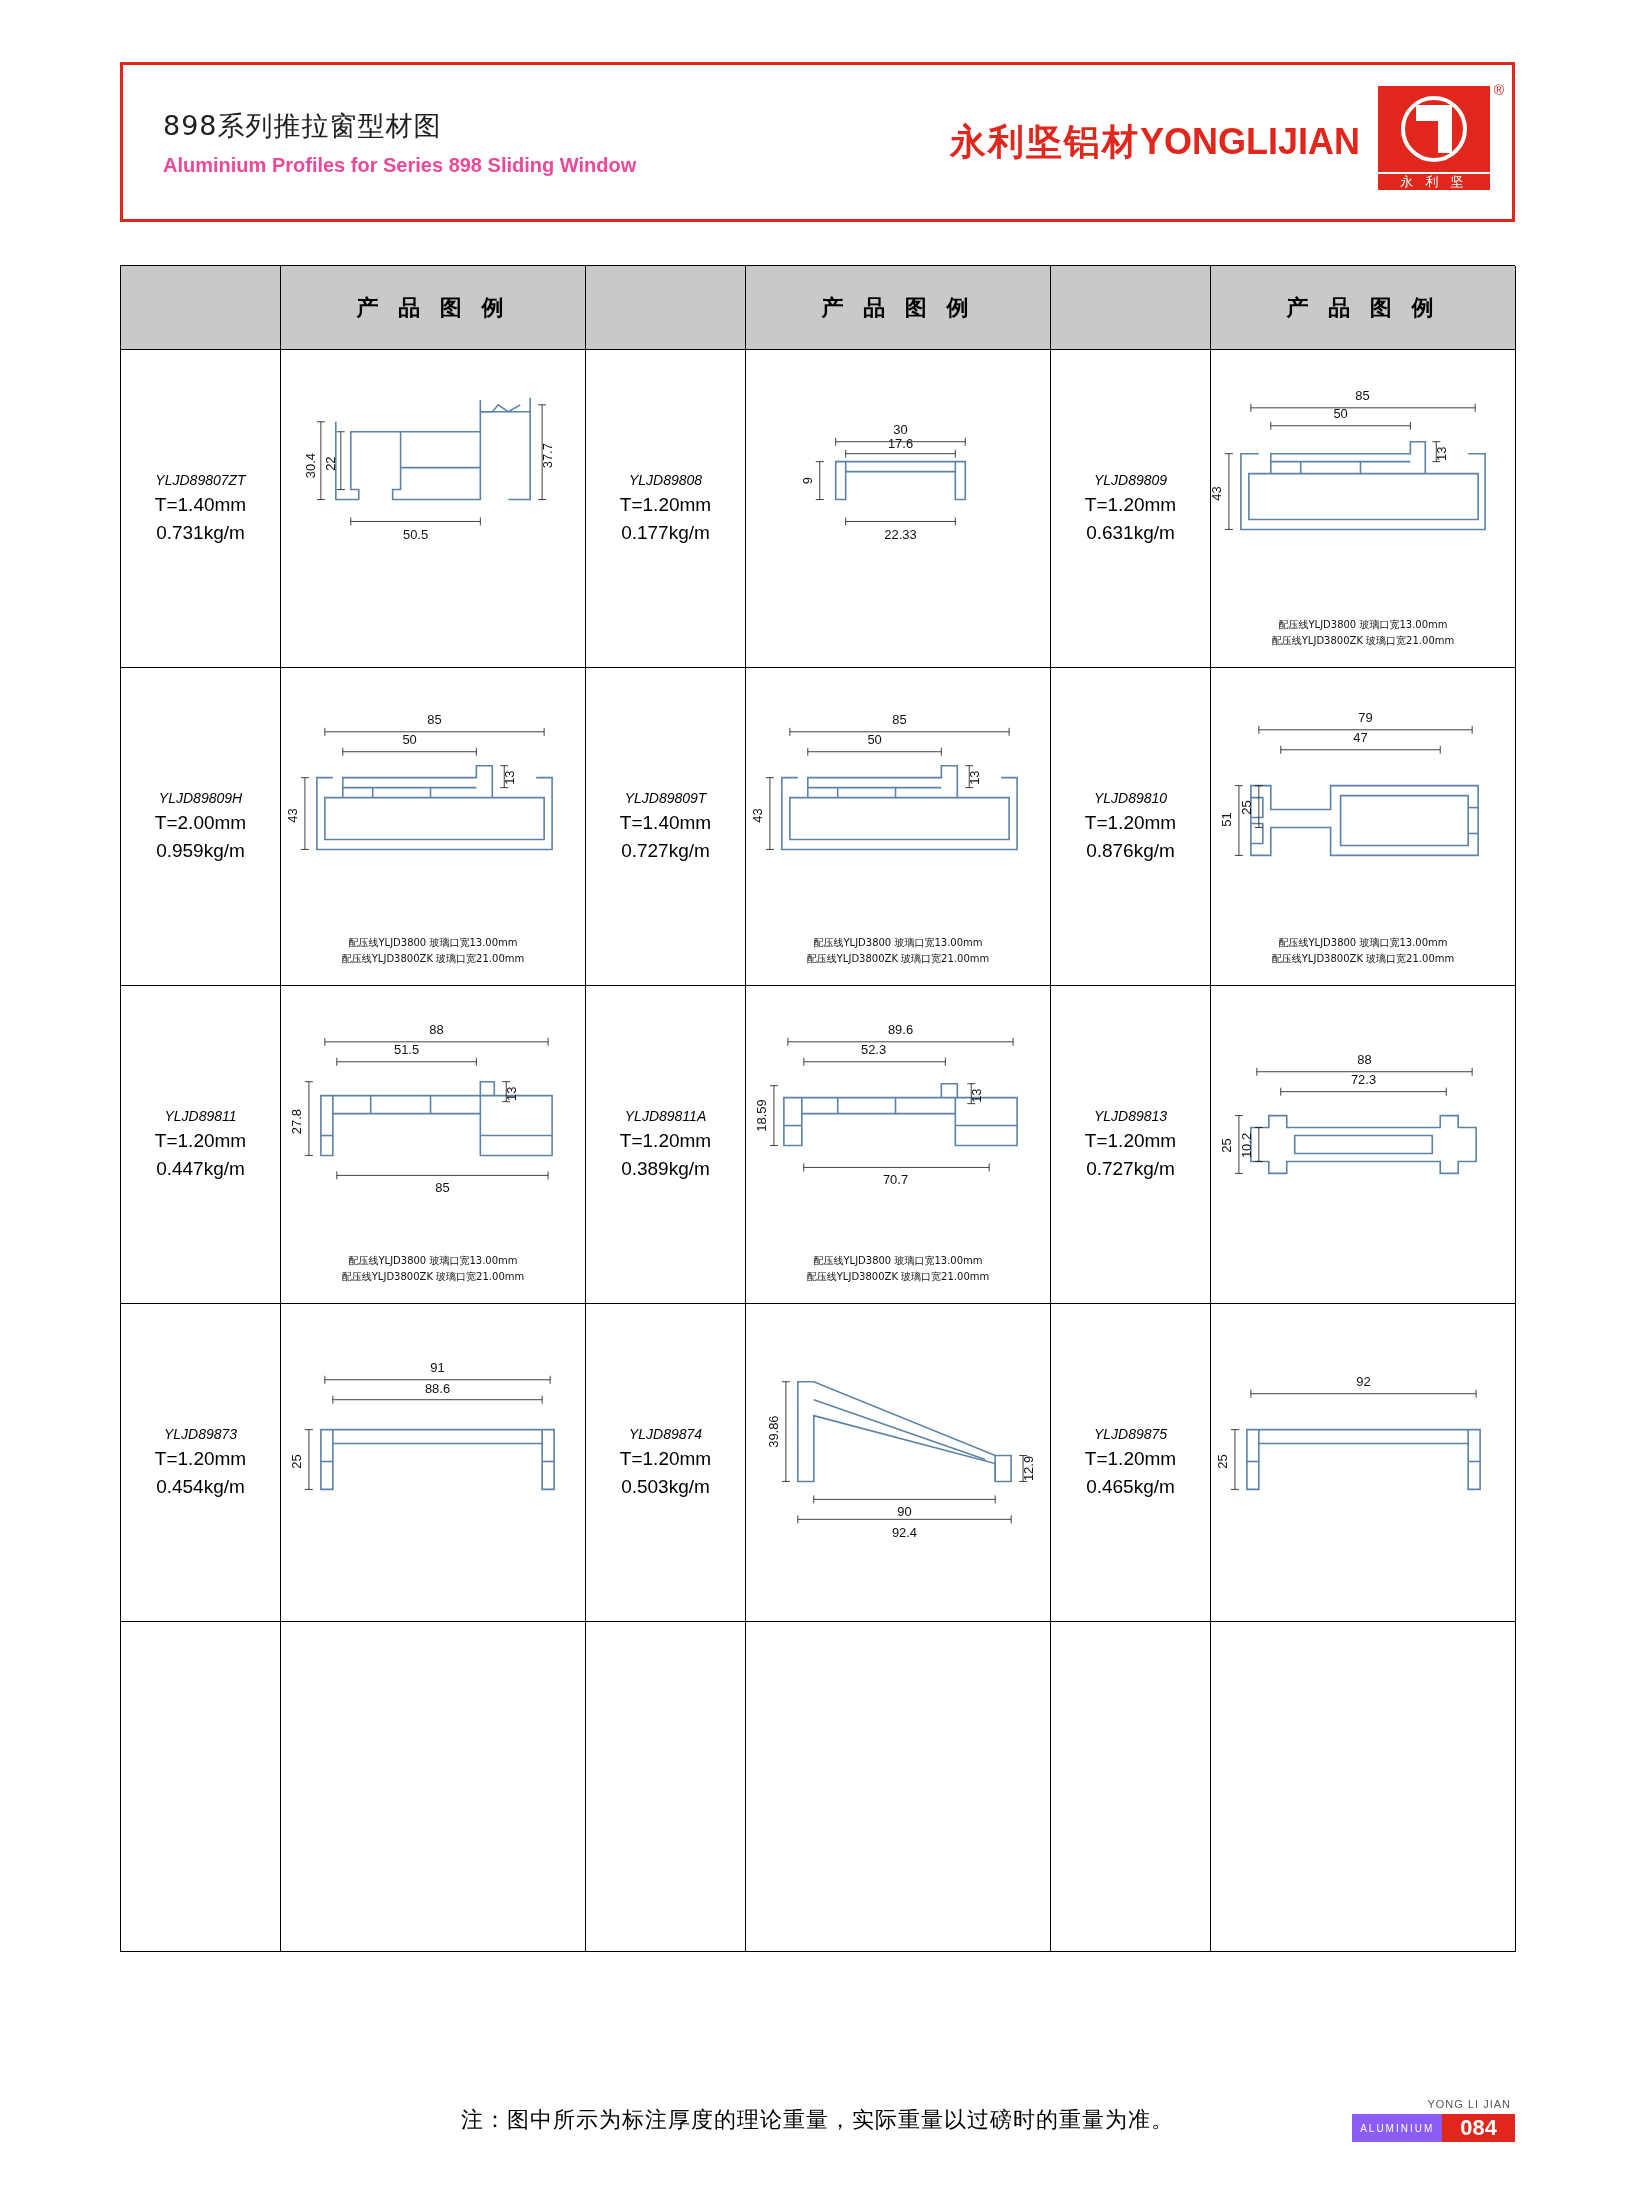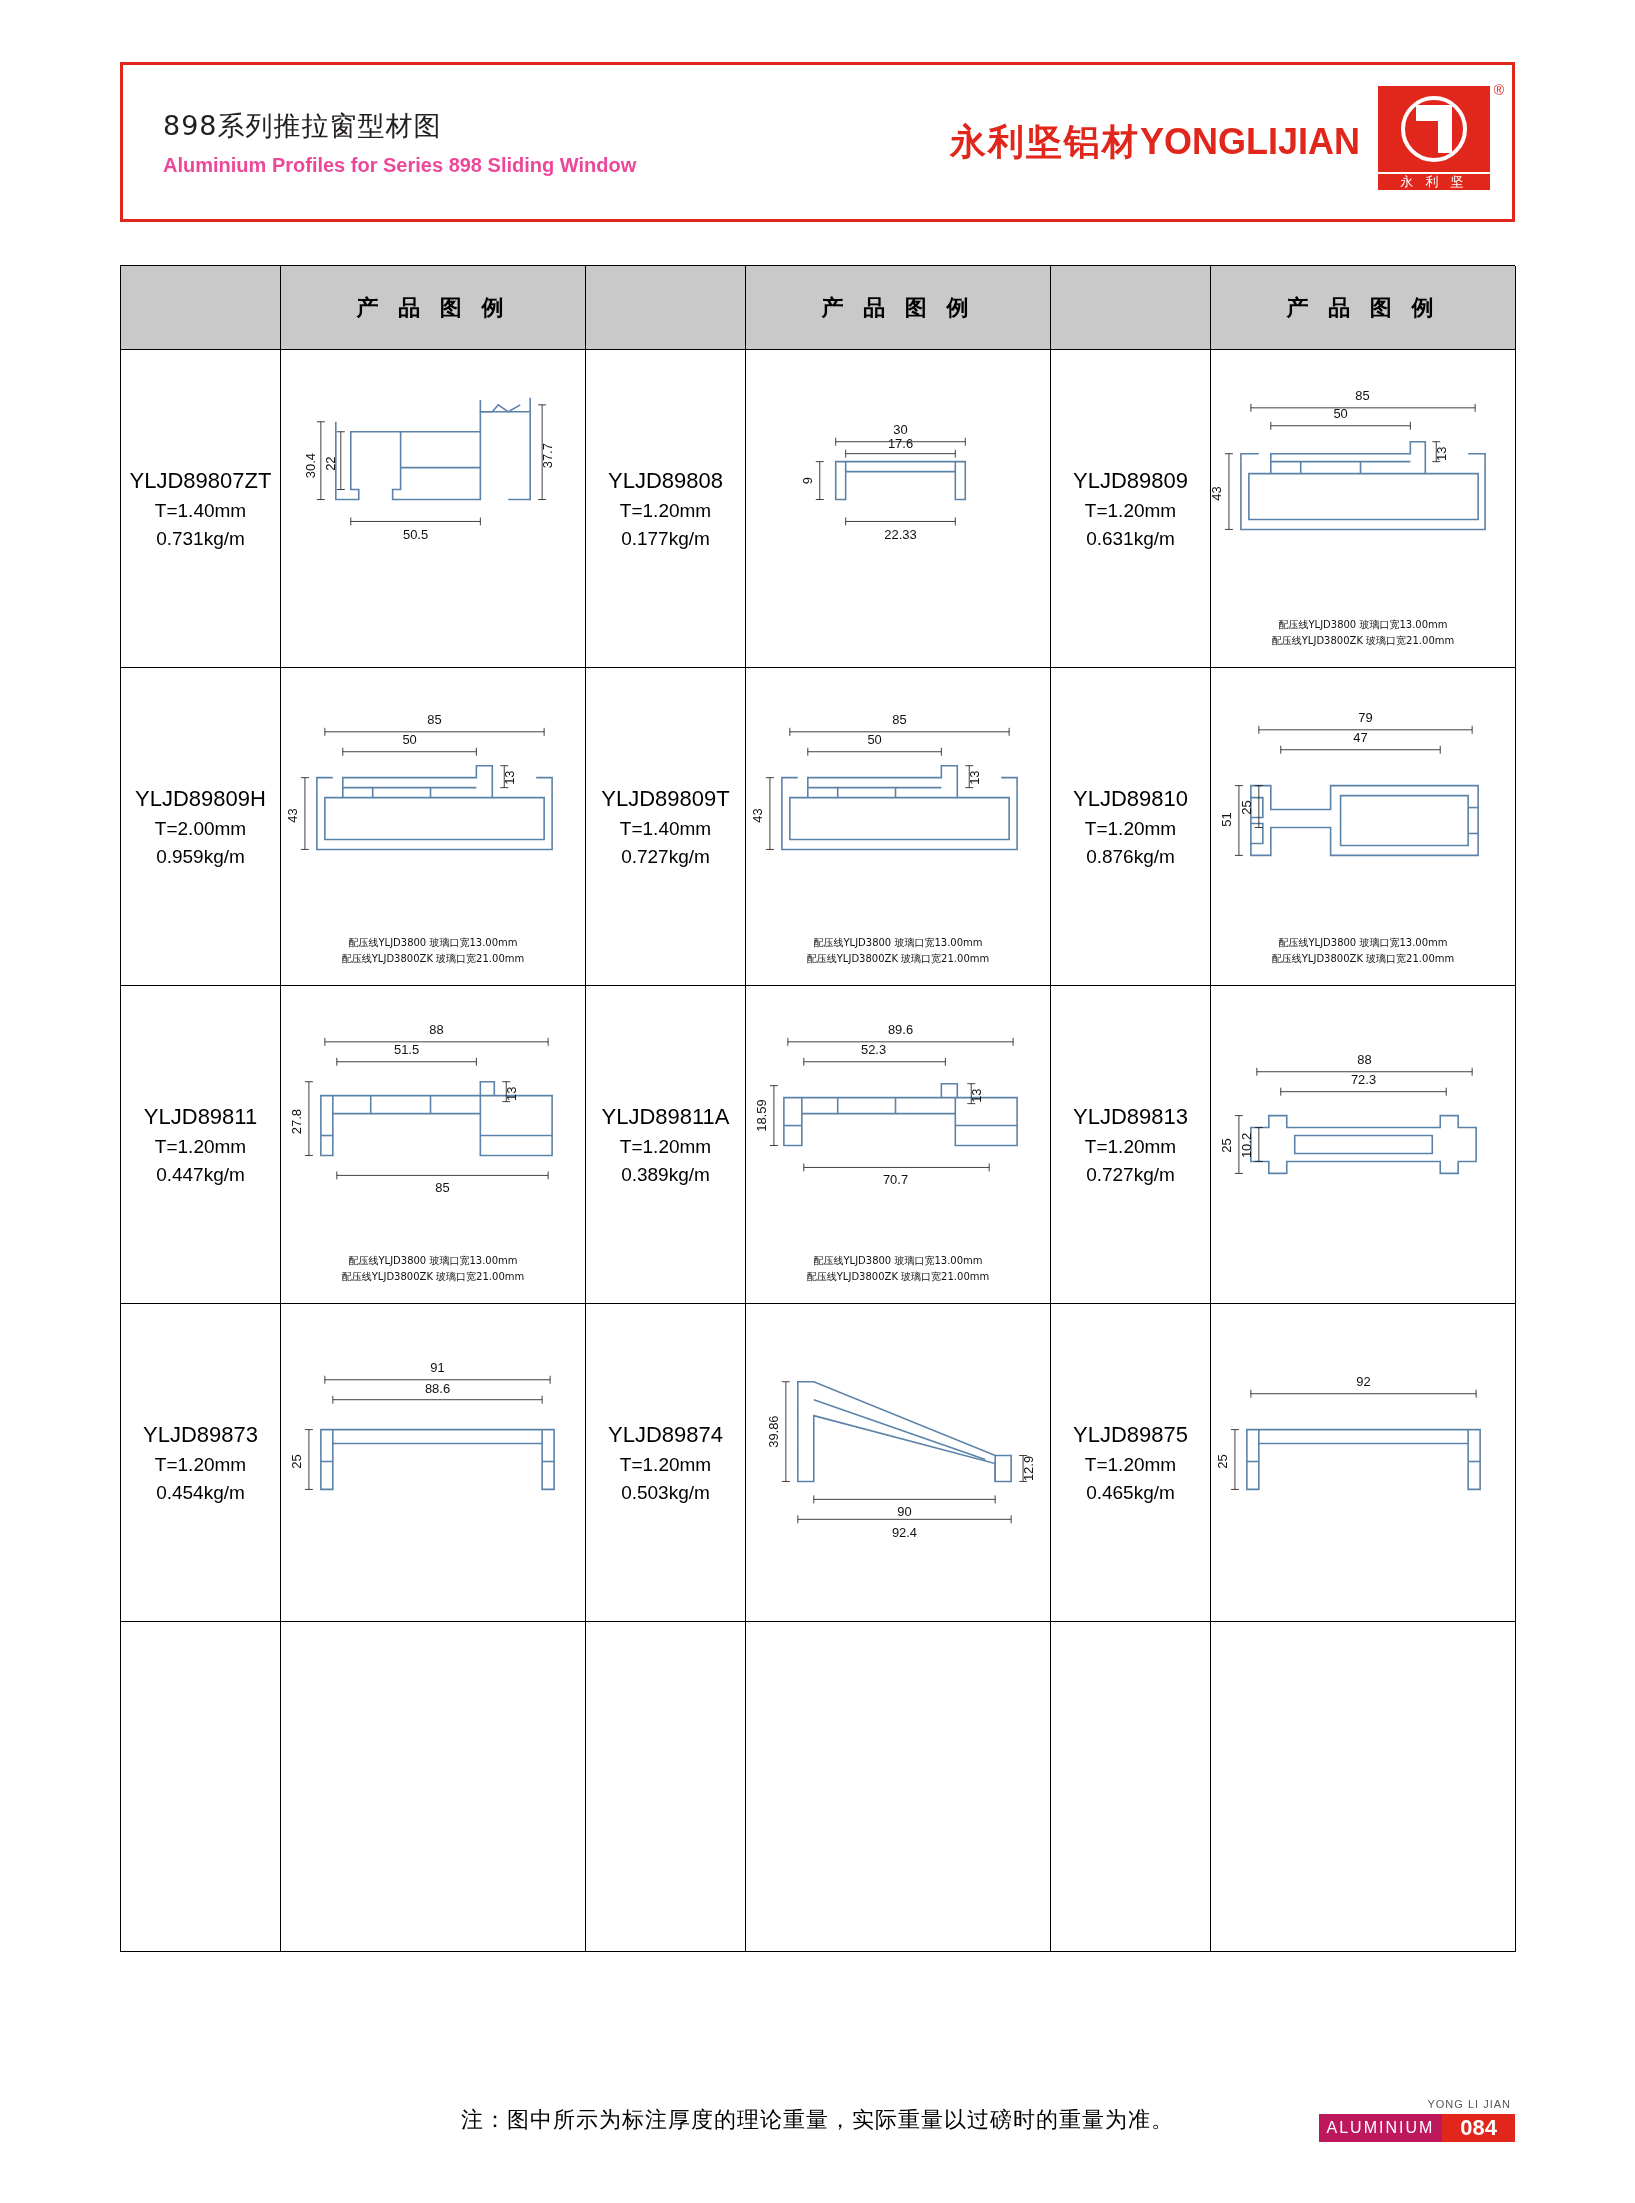--- a/index.html
+++ b/index.html
@@ -159,21 +159,21 @@
   .header-row .cell-fig {
     font-size: 22px;
     letter-spacing: 6px;
     font-weight: bold;
     font-family: "DejaVu Sans", "Liberation Sans", sans-serif;
     color: #000;
   }
   .r-h { height: 318px; }
   .r-blank { height: 330px; }
 
-  .partname { font-size: 22px; }
+  .partname { font-size: 14px; font-style: italic; }
   .partspec { font-size: 19px; }
 
   .figwrap {
     position: absolute;
     inset: 0;
   }
   .figsvg {
     position: absolute;
     left: 0; top: 0;
     width: 100%;
@@ -229,23 +229,23 @@
   }
   .pb-bot {
     position: absolute;
     right: 0;
     top: 16px;
     display: flex;
     align-items: stretch;
     height: 28px;
   }
   .pb-alum {
-    background: #be185d;
+    background: #8b5cf6;
     color: #fff;
-    font-size: 16px;
+    font-size: 10px;
     letter-spacing: 2px;
     padding: 0 8px;
     display: flex;
     align-items: center;
     font-family: "Liberation Sans", sans-serif;
   }
   .pb-num {
     background: #e1261c;
     color: #fff;
     font-size: 22px;

